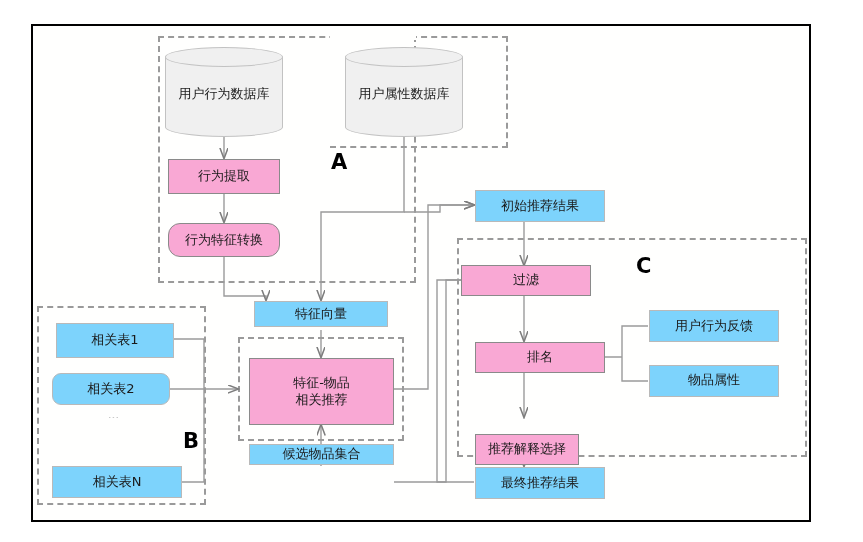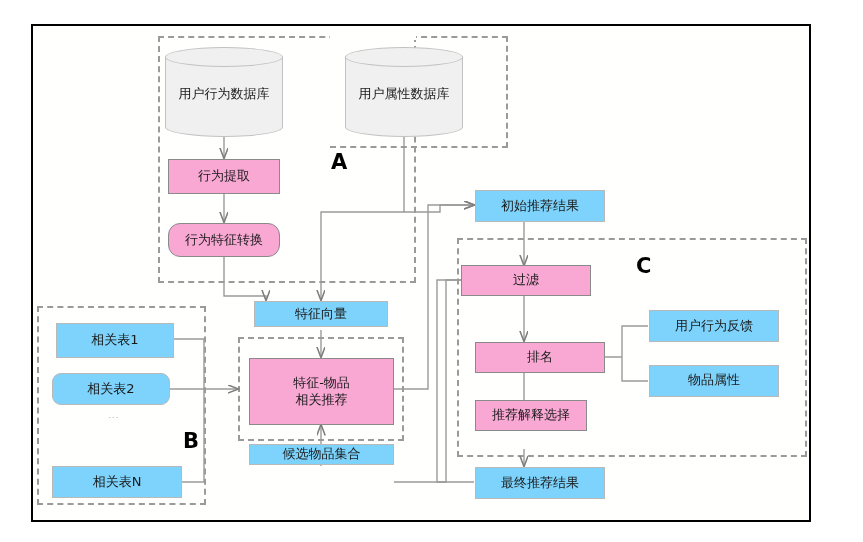--- a/index.html
+++ b/index.html
@@ -131,20 +131,20 @@
   </div>
 
   <div class="node data" style="left:249px;top:444px;width:145px;height:21px;">候选物品集合</div>
 
   <div class="node data" style="left:475px;top:190px;width:130px;height:32px;">初始推荐结果</div>
 
   <div class="node proc" style="left:461px;top:265px;width:130px;height:31px;">过滤</div>
 
   <div class="node proc" style="left:475px;top:342px;width:130px;height:31px;">排名</div>
 
-  <div class="node proc" style="left:475px;top:400px;width:112px;height:31px;">推荐解释选择</div>
+  <div class="node proc" style="left:475px;top:434px;width:104px;height:31px;">推荐解释选择</div>
 
   <div class="node data" style="left:649px;top:310px;width:130px;height:32px;">用户行为反馈</div>
 
   <div class="node data" style="left:475px;top:467px;width:130px;height:32px;">最终推荐结果</div>
 
   <div class="node data" style="left:649px;top:365px;width:130px;height:32px;font-family:Liberation Mono, monospace;">物品属性</div>
 </div>
 
 </body></html>

